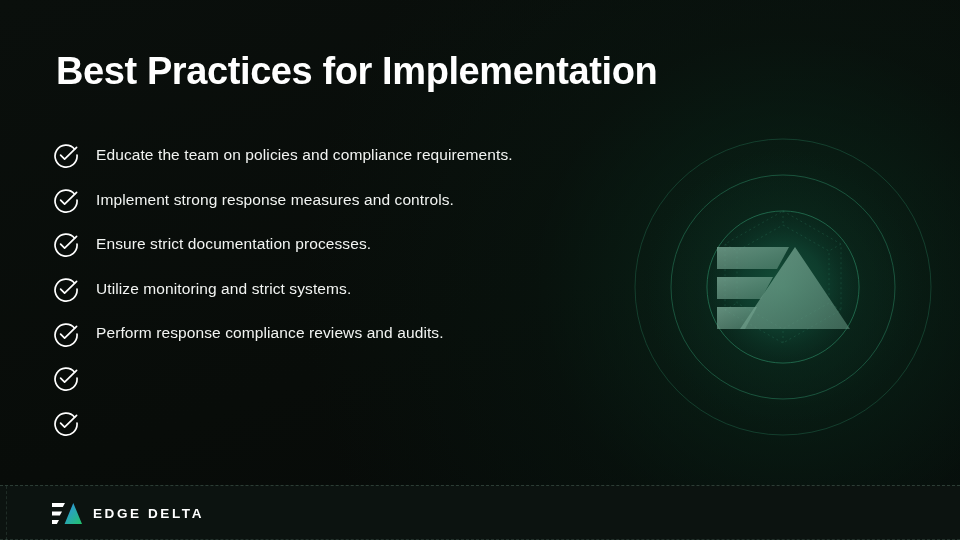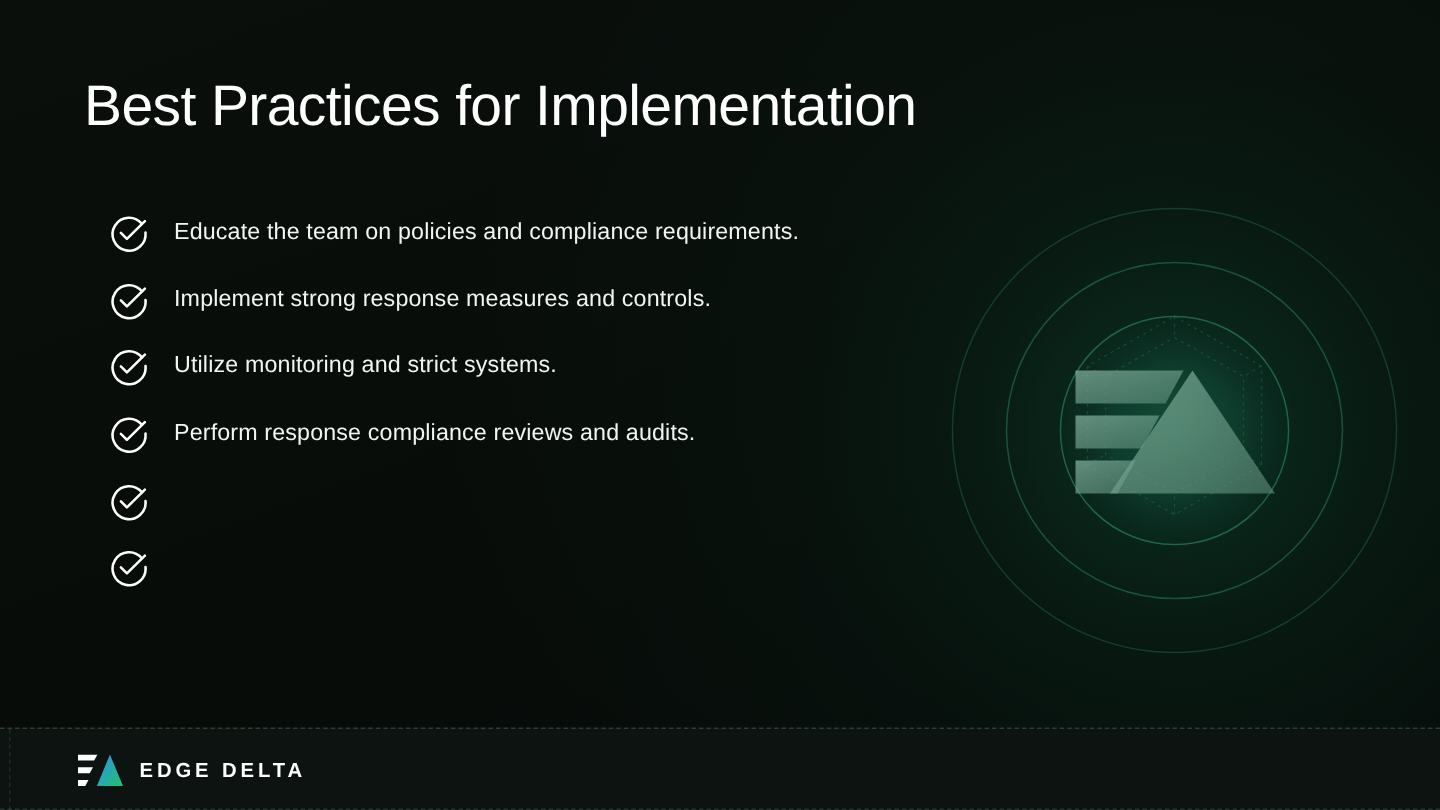--- a/index.html
+++ b/index.html
@@ -29,31 +29,31 @@
     width:300px; height:300px;
     pointer-events:none;
   }
   #watermark svg { display:block; width:300px; height:300px; }
 
   
   #title {
     position:absolute;
     left:56px; top:50px;
     font-size:38px;
-    font-weight:normal;
+    font-weight:bold;
     letter-spacing:-0.4px;
     color:#ffffff;
     line-height:1.15;
     white-space:nowrap;
   }
 
   
   #bullet-list {
     position:absolute;
-    left:72px; top:133px;
+    left:52px; top:133px;
     width:600px;
     list-style:none;
   }
   .bullet-item {
     display:flex;
     align-items:center;
     height:44.6px;
   }
   .check-icon {
     flex:0 0 auto;
@@ -173,20 +173,29 @@
     <li class="bullet-item">
       <span class="check-icon">
         <svg viewBox="0 0 28 28" xmlns="http://www.w3.org/2000/svg" aria-hidden="true">
           <path d="M22.6 8.2 A11 11 0 1 0 25 14" fill="none" stroke="#ffffff" stroke-width="1.7" stroke-linecap="round"></path>
           <path d="M8.6 14.2 L12.6 18.2 L24.6 6.4" fill="none" stroke="#ffffff" stroke-width="1.7" stroke-linecap="round" stroke-linejoin="round"></path>
         </svg>
       </span>
       <span class="bullet-text">Implement strong response measures and controls.</span>
     </li>
 
+    <li class="bullet-item">
+      <span class="check-icon">
+        <svg viewBox="0 0 28 28" xmlns="http://www.w3.org/2000/svg" aria-hidden="true">
+          <path d="M22.6 8.2 A11 11 0 1 0 25 14" fill="none" stroke="#ffffff" stroke-width="1.7" stroke-linecap="round"></path>
+          <path d="M8.6 14.2 L12.6 18.2 L24.6 6.4" fill="none" stroke="#ffffff" stroke-width="1.7" stroke-linecap="round" stroke-linejoin="round"></path>
+        </svg>
+      </span>
+      <span class="bullet-text">Ensure strict documentation processes.</span>
+    </li>
 
     <li class="bullet-item">
       <span class="check-icon">
         <svg viewBox="0 0 28 28" xmlns="http://www.w3.org/2000/svg" aria-hidden="true">
           <path d="M22.6 8.2 A11 11 0 1 0 25 14" fill="none" stroke="#ffffff" stroke-width="1.7" stroke-linecap="round"></path>
           <path d="M8.6 14.2 L12.6 18.2 L24.6 6.4" fill="none" stroke="#ffffff" stroke-width="1.7" stroke-linecap="round" stroke-linejoin="round"></path>
         </svg>
       </span>
       <span class="bullet-text">Utilize monitoring and strict systems.</span>
     </li>

